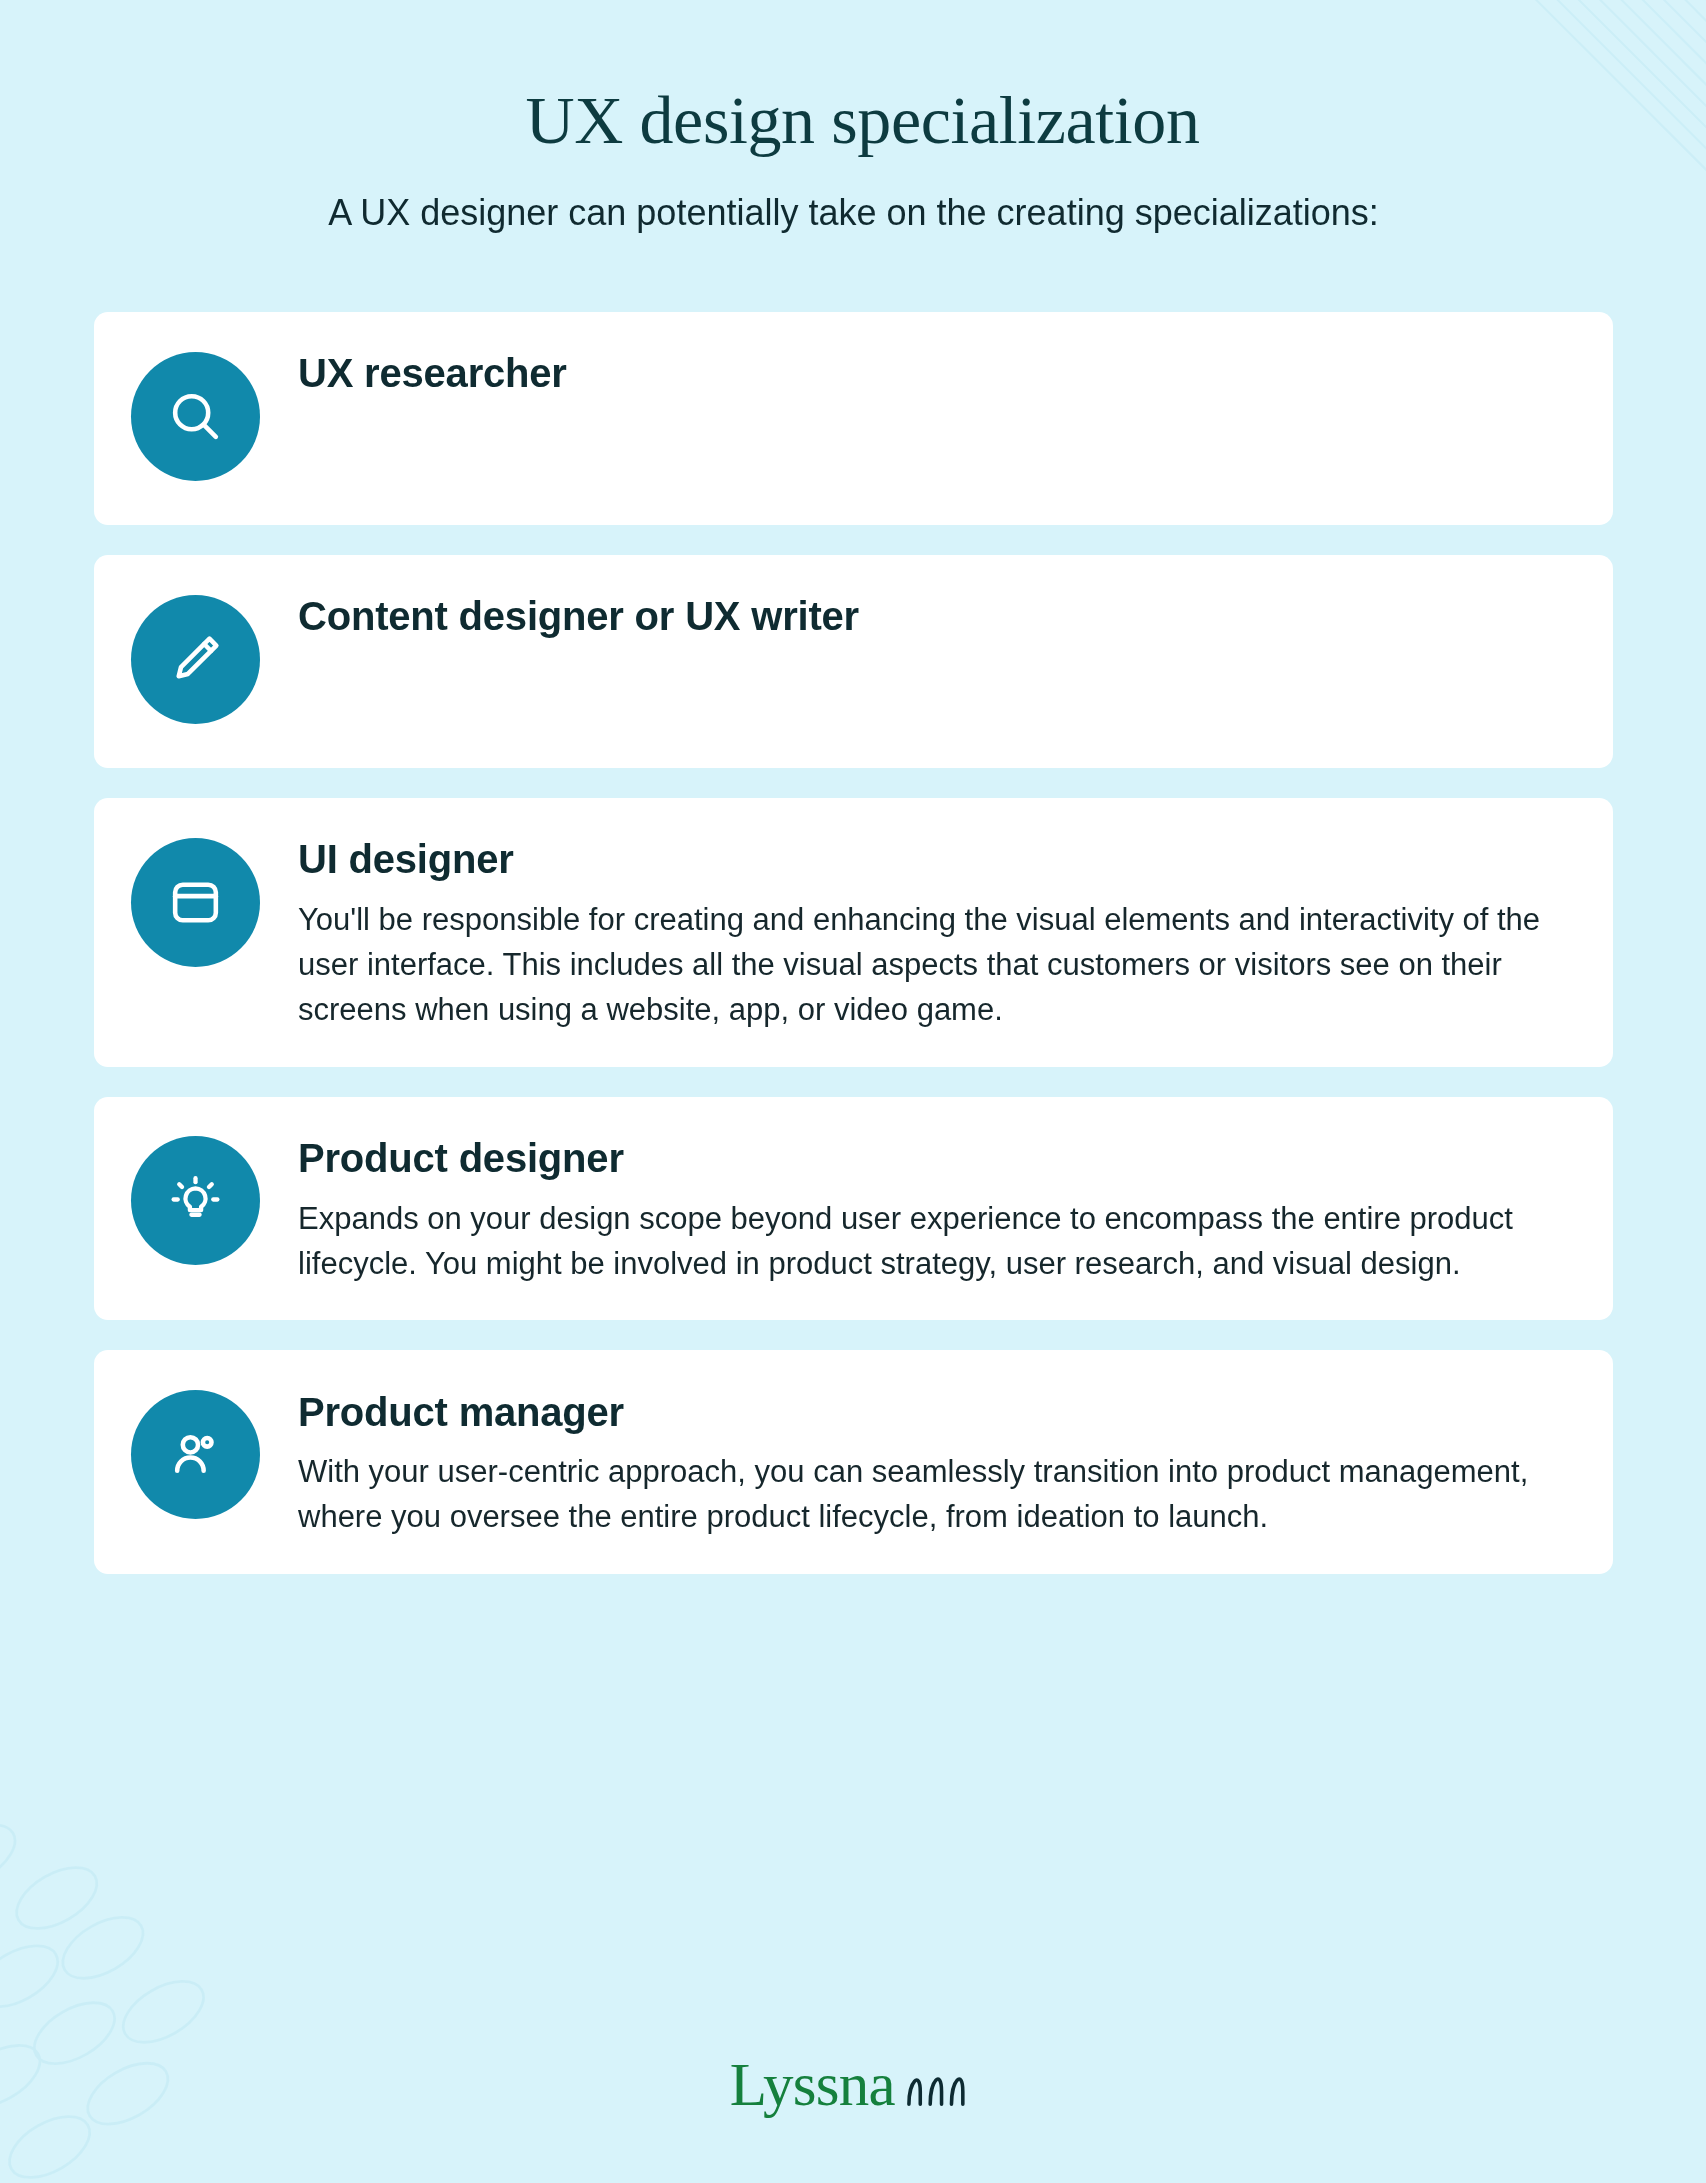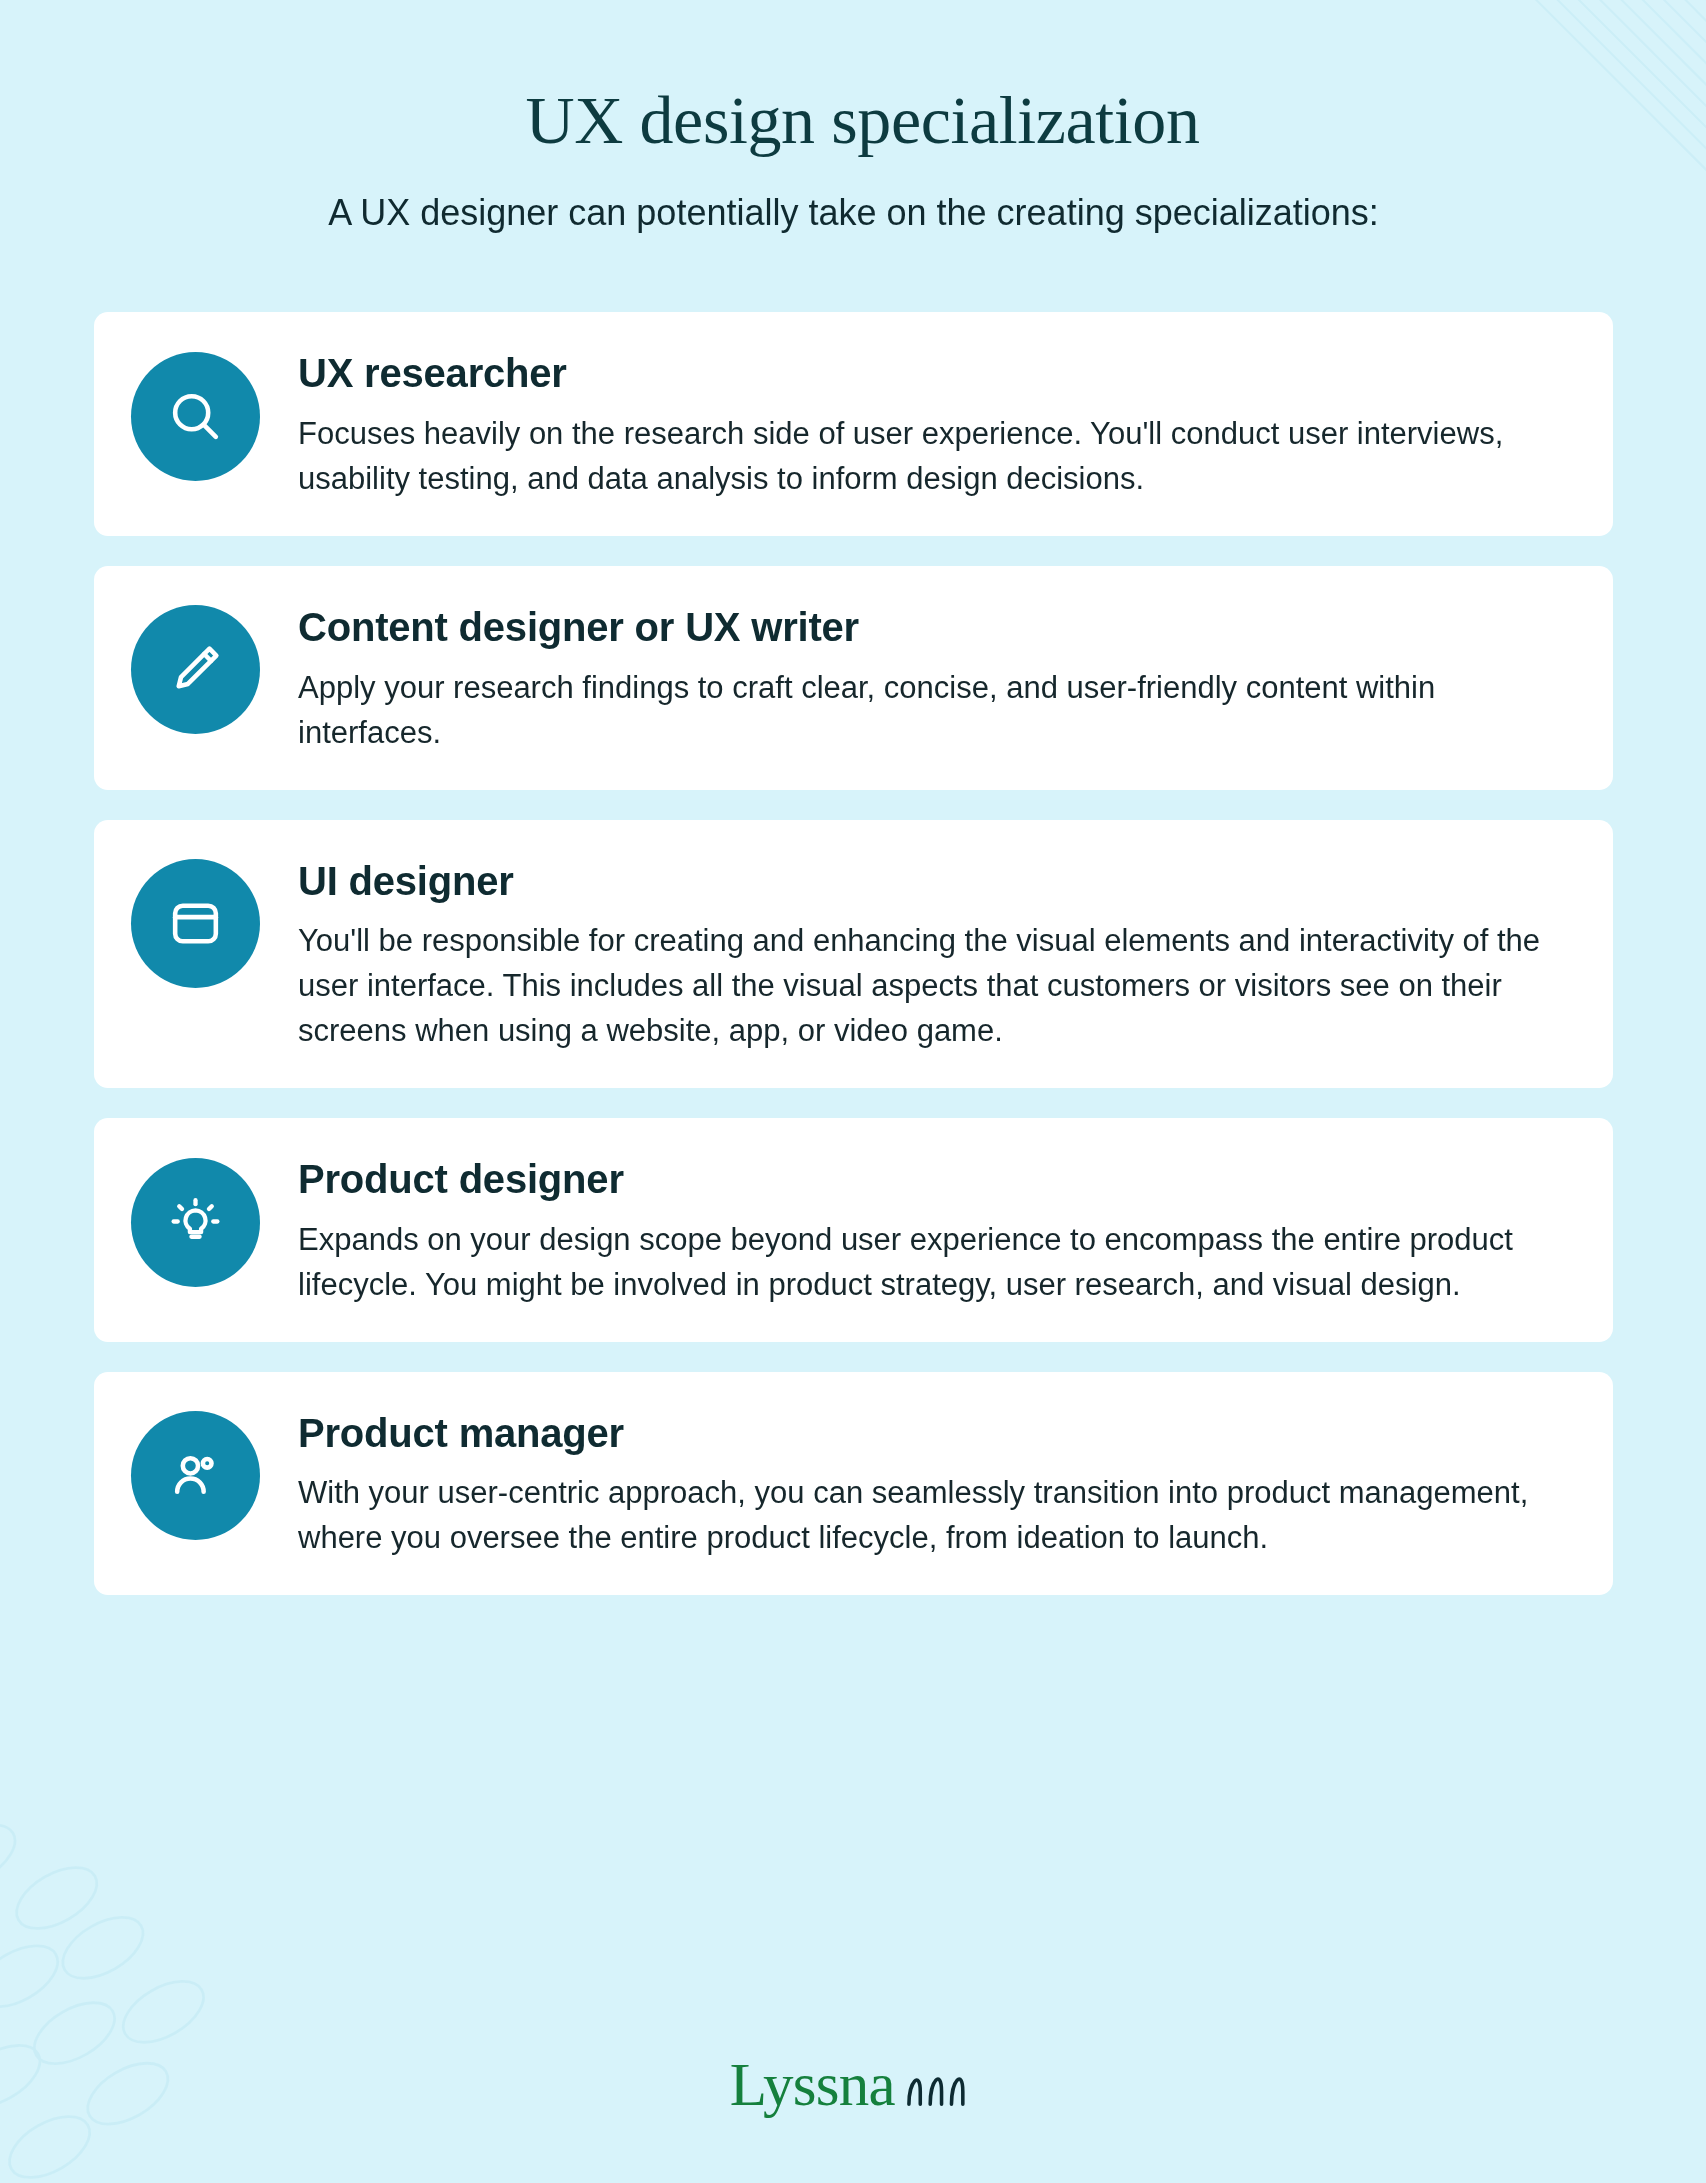--- a/index.html
+++ b/index.html
@@ -179,34 +179,32 @@
 
     <div class="card">
       <div class="icon-wrap">
         <svg width="61" height="61" viewBox="0 0 24 24" fill="none" stroke="#ffffff" stroke-width="1.8" stroke-linecap="round" stroke-linejoin="round">
           <circle cx="10.5" cy="10.5" r="6.5"></circle>
           <line x1="15.4" y1="15.4" x2="20" y2="20"></line>
         </svg>
       </div>
       <div class="card-body">
         <h2 class="card-title">UX researcher</h2>
-        <p class="card-desc">Focuses heavily on the research side of user experience. You'll conduct user interviews, usability testing, and data analysis to inform design decisions.</p>
       </div>
     </div>
 
     <div class="card">
       <div class="icon-wrap">
         <svg width="61" height="61" viewBox="0 0 24 24" fill="none" stroke="#ffffff" stroke-width="1.8" stroke-linecap="round" stroke-linejoin="round">
           <path d="M17.5 3.8l2.7 2.7L9 17.7l-3.6.9.9-3.6z"></path>
           <path d="M15.4 5.9l2.7 2.7"></path>
         </svg>
       </div>
       <div class="card-body">
         <h2 class="card-title">Content designer or UX writer</h2>
-        <p class="card-desc">Apply your research findings to craft clear, concise, and user-friendly content within interfaces.</p>
       </div>
     </div>
 
     <div class="card">
       <div class="icon-wrap">
         <svg width="61" height="61" viewBox="0 0 24 24" fill="none" stroke="#ffffff" stroke-width="1.8" stroke-linecap="round" stroke-linejoin="round">
           <rect x="4" y="5" width="16" height="14" rx="3"></rect>
           <line x1="4" y1="9.5" x2="20" y2="9.5"></line>
         </svg>
       </div>

